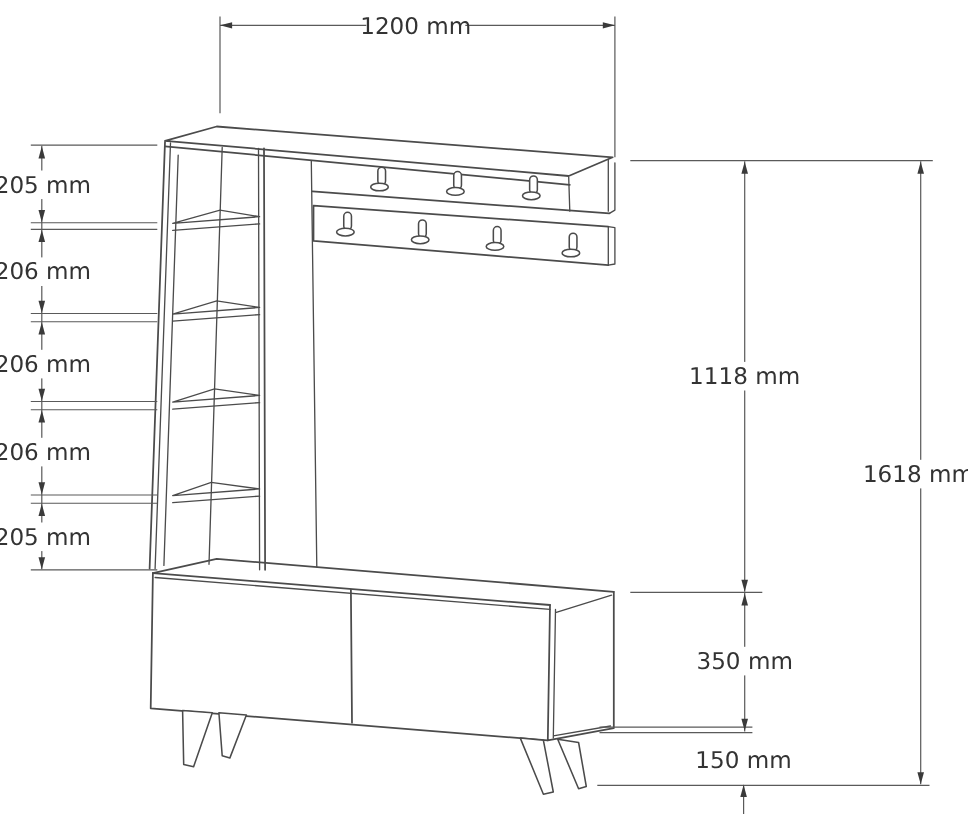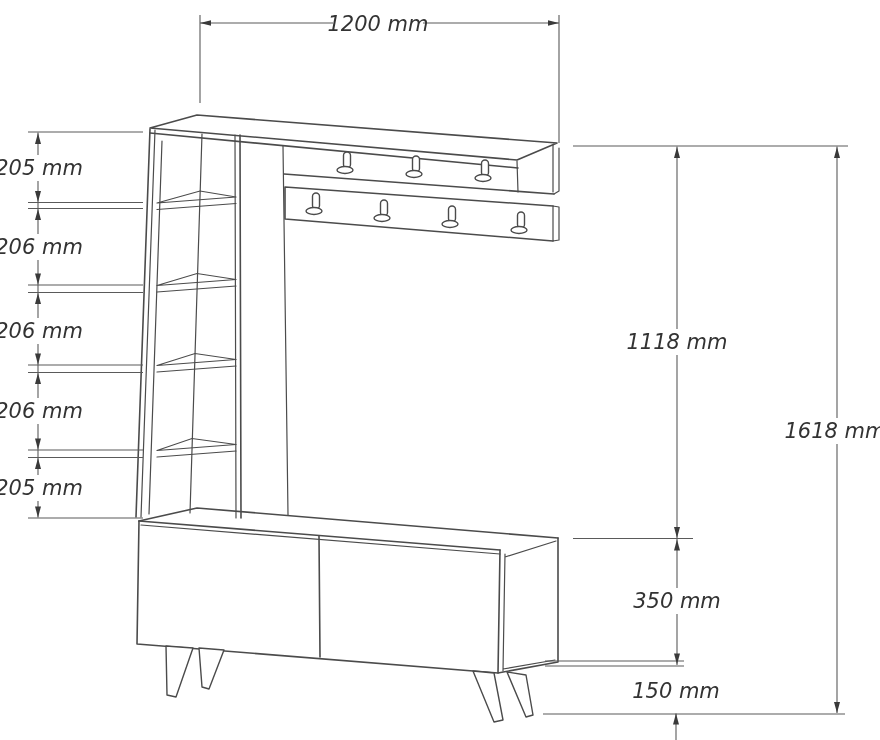--- a/index.html
+++ b/index.html
@@ -1,17 +1,17 @@
 <!DOCTYPE html>
 <html><head>
 <meta charset="utf-8">
 <style>
   html,body{margin:0;padding:0;background:#ffffff;}
   body{width:880px;height:740px;overflow:hidden;}
-  .stage{position:relative;width:880px;height:740px;background:#fff;font-style:italic;}
+  .stage{position:relative;width:880px;height:740px;background:#fff;}
   svg{display:block;}
   .fl{stroke:#4b4b4b;stroke-width:1.6;fill:none;stroke-linecap:round;stroke-linejoin:round;}
   .fl2{stroke:#4b4b4b;stroke-width:1.2;fill:none;stroke-linecap:round;}
   .wh{fill:#ffffff;stroke:#4b4b4b;stroke-width:1.4;stroke-linejoin:round;}
   .dl{stroke:#5a5a5a;stroke-width:1.1;fill:none;}
   .ar{fill:#3a3a3a;stroke:none;}
   .mask{fill:#ffffff;stroke:none;}
   .lbl{font-family:"DejaVu Sans","Liberation Sans",sans-serif;font-size:21px;fill:#333333;text-anchor:middle;}
 </style>
 </head>

